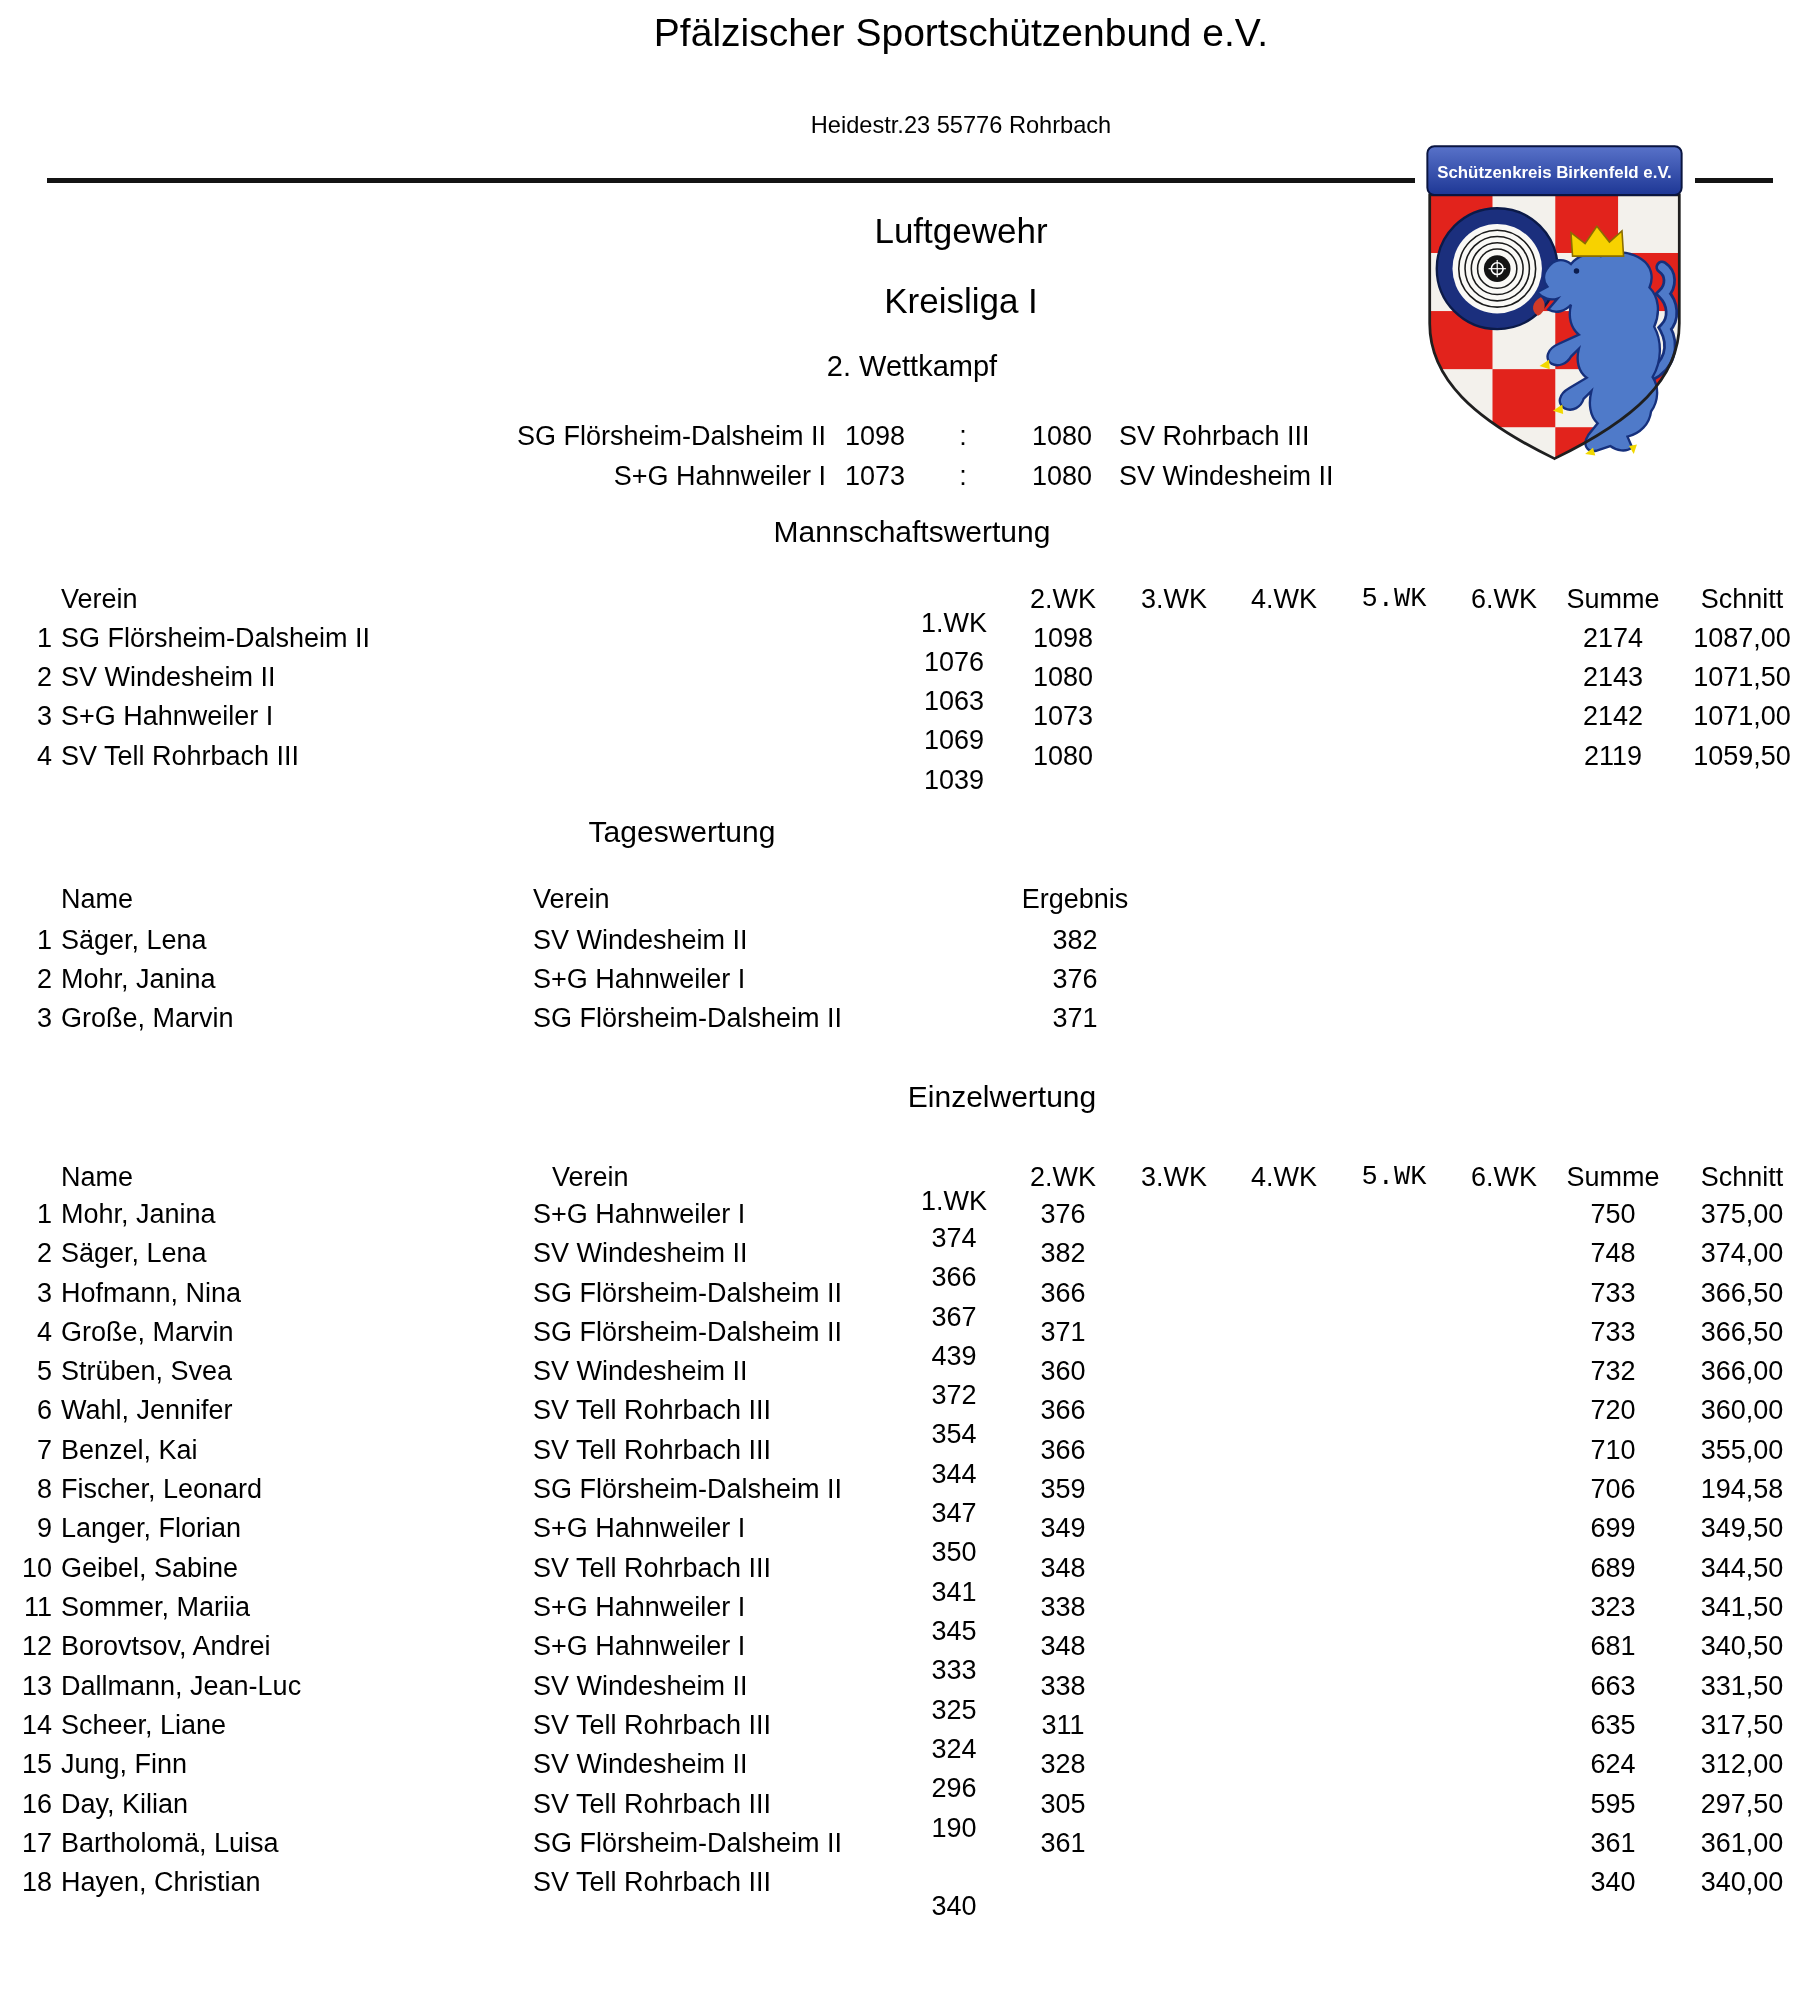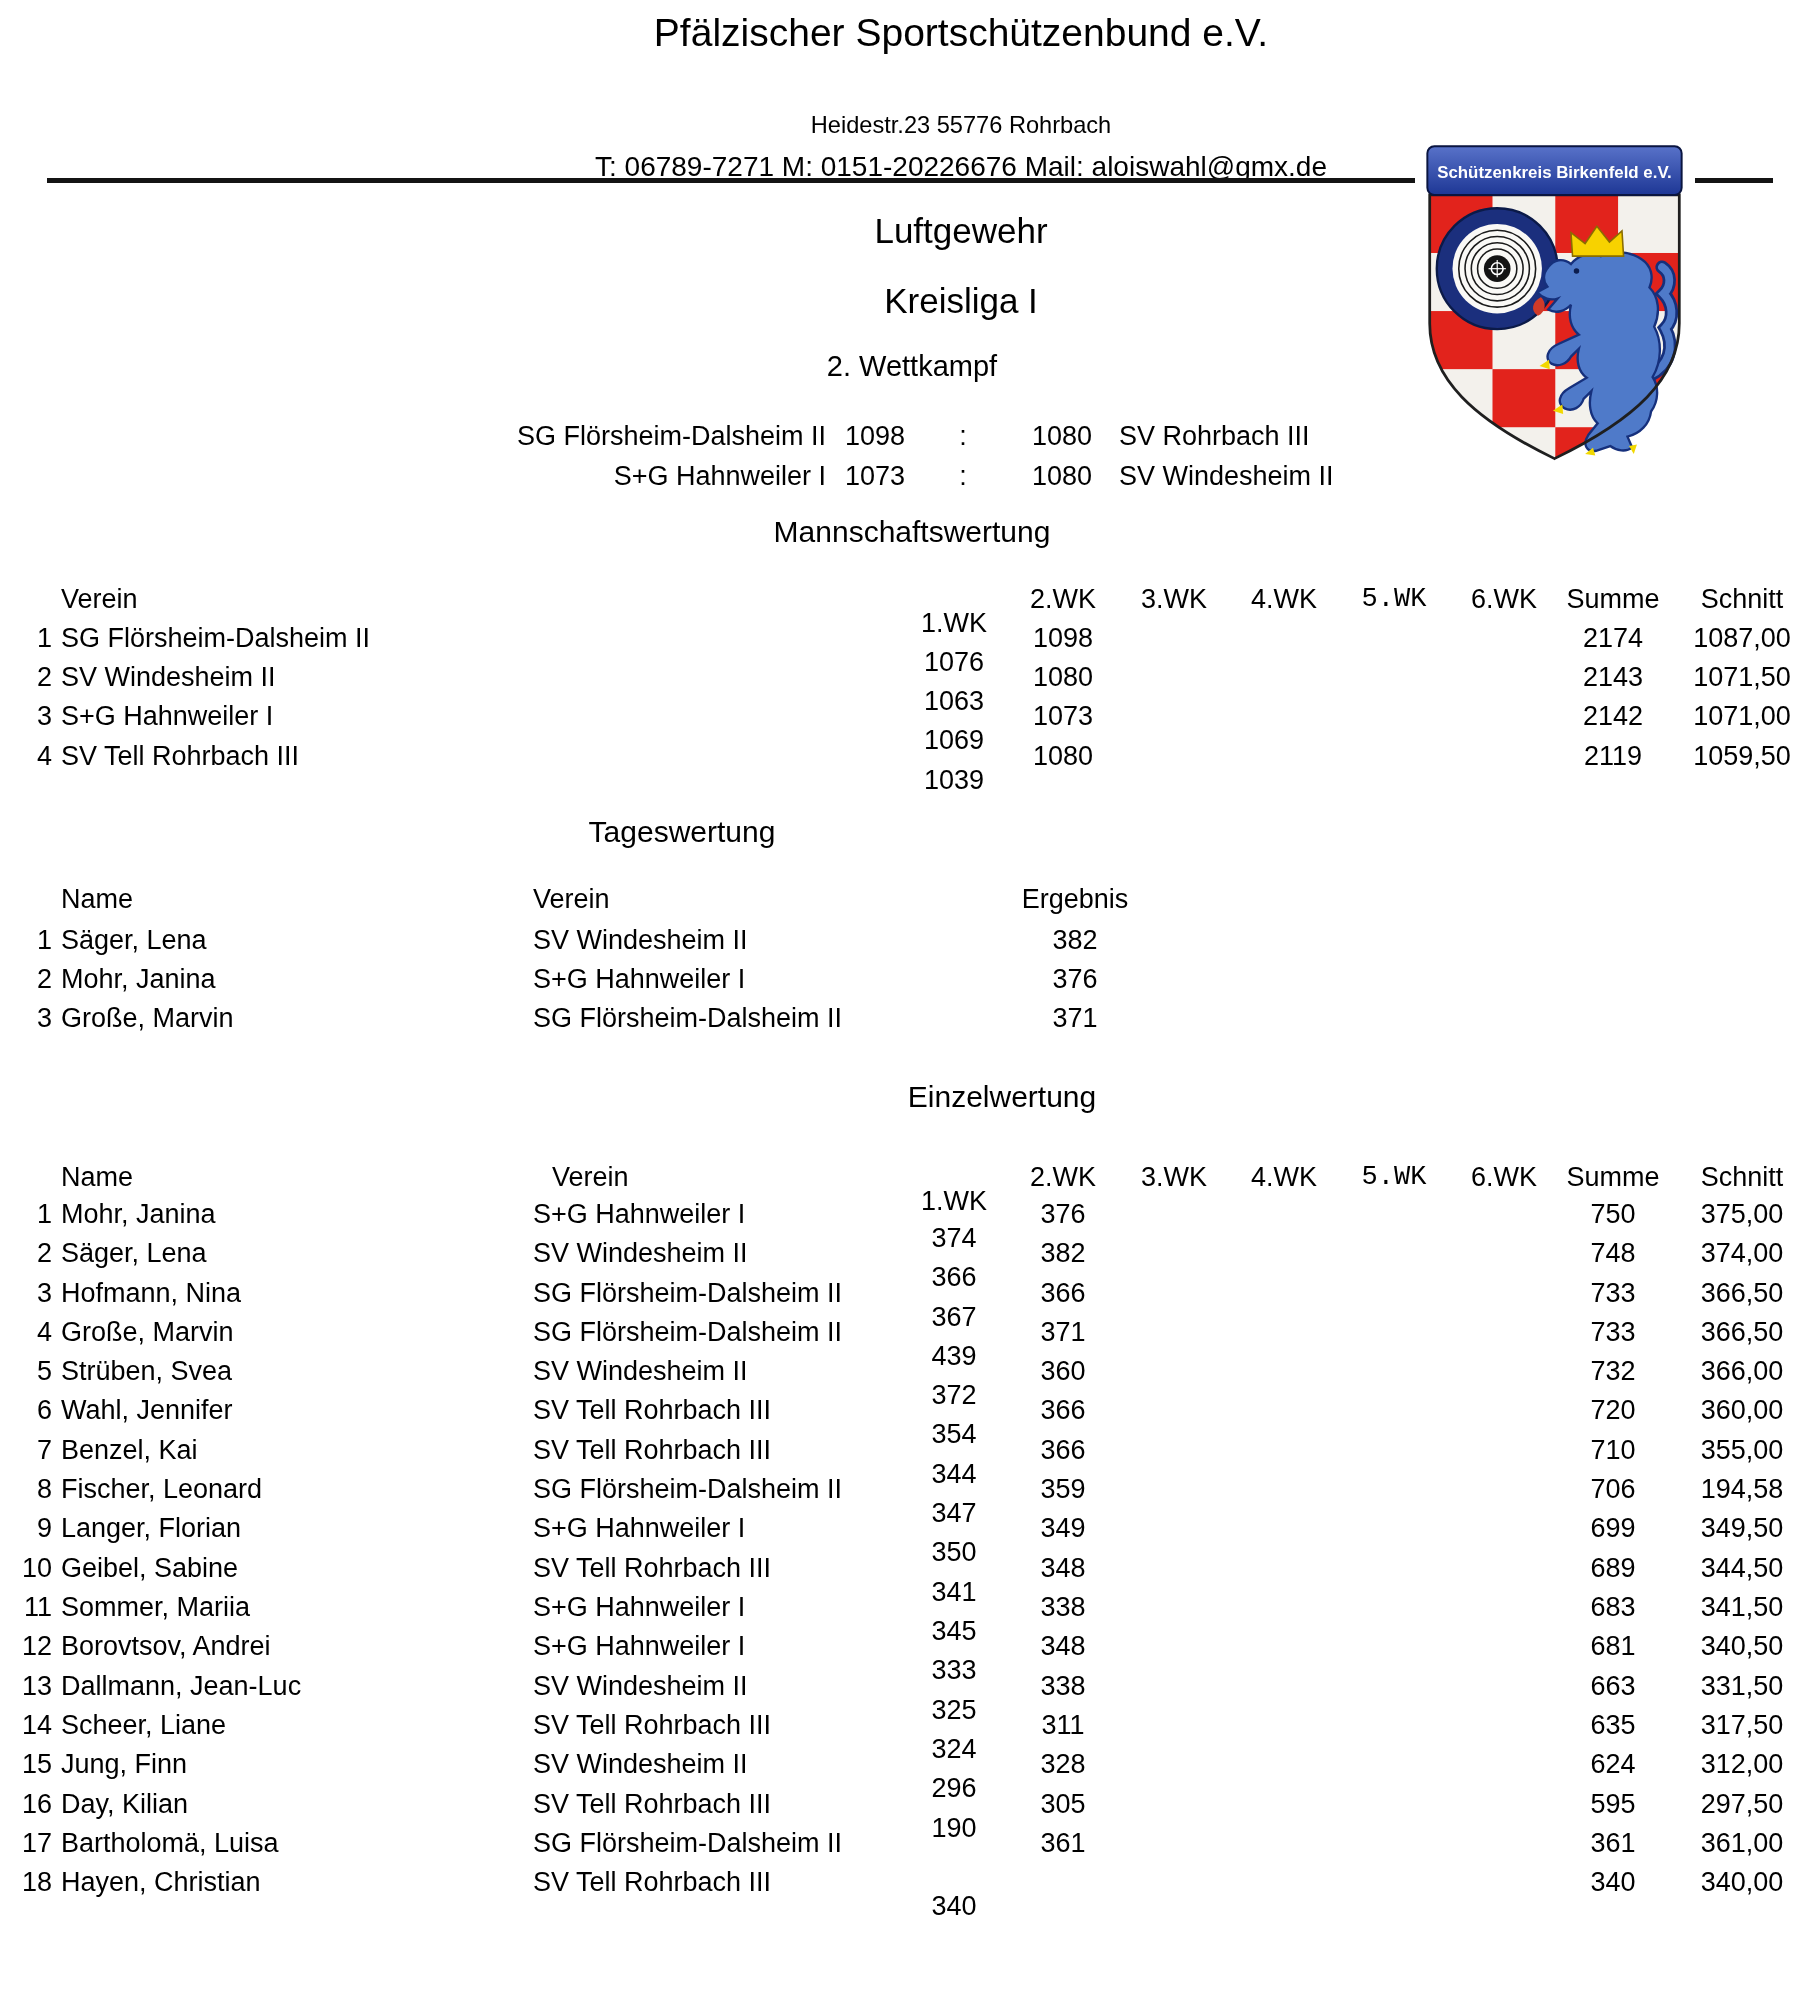--- a/index.html
+++ b/index.html
@@ -51,21 +51,20 @@
   
   .crest-box { position:absolute; left:1415px; top:137px; width:280px; height:332px; background:#fff; z-index:2; }
 </style>
 </head>
 <body>
 
 <div class="page">
 
   <div class="line cx h-org">Pfälzischer Sportschützenbund e.V.</div>
   <div class="line cx h-addr">Heidestr.23 55776 Rohrbach</div>
-  <div class="line cx h-cont">T: 06789-7271 M: 0151-20226676 Mail: aloiswahl@gmx.de</div>
   <div class="abs divider"></div>
 
   <div class="crest-box">
     <svg width="259" height="322" viewBox="0 0 330 410" style="position:absolute;left:10.2px;top:5.5px;">
       <defs>
         <linearGradient id="bg" x1="0" y1="0" x2="0" y2="1">
           <stop offset="0" stop-color="#5872c9"></stop>
           <stop offset="1" stop-color="#1e3795"></stop>
         </linearGradient>
         <clipPath id="shieldClip">
@@ -320,21 +319,21 @@
     <span class="cell cwk2">348</span>
     <span class="cell csum">689</span>
     <span class="cell csch">344,50</span>
   </div>
   <div class="trow" style="top:1588px">
     <span class="cell rank">11</span>
     <span class="cell name">Sommer, Mariia</span>
     <span class="cell verein">S+G Hahnweiler I</span>
     <span class="cell cwk1">345</span>
     <span class="cell cwk2">338</span>
-    <span class="cell csum">683</span>
+    <span class="cell csum">323</span>
     <span class="cell csch">341,50</span>
   </div>
   <div class="trow" style="top:1627px">
     <span class="cell rank">12</span>
     <span class="cell name">Borovtsov, Andrei</span>
     <span class="cell verein">S+G Hahnweiler I</span>
     <span class="cell cwk1">333</span>
     <span class="cell cwk2">348</span>
     <span class="cell csum">681</span>
     <span class="cell csch">340,50</span>

